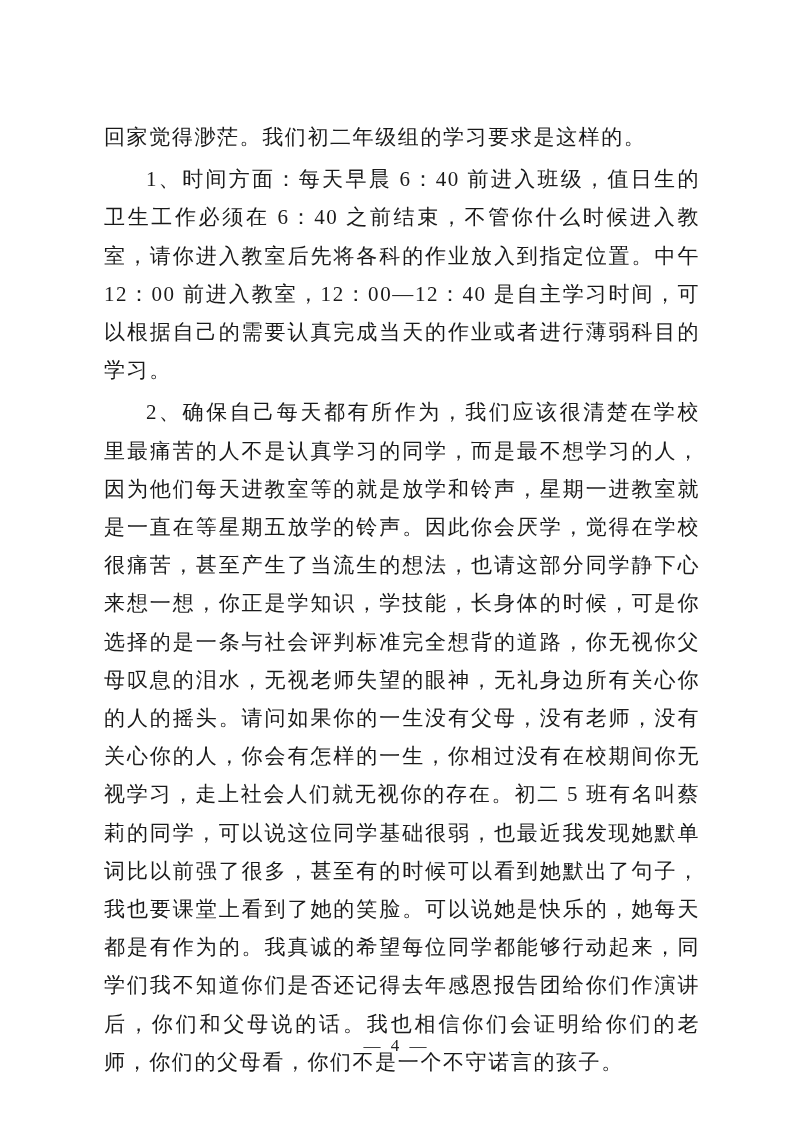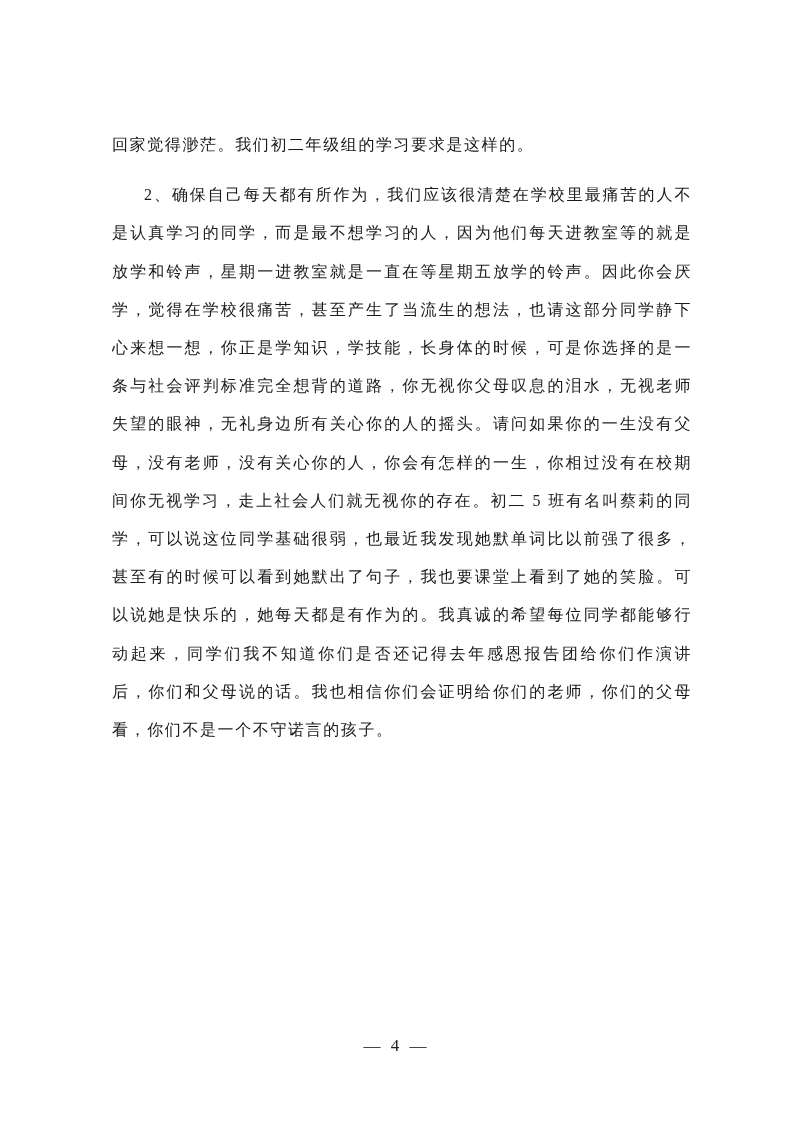--- a/index.html
+++ b/index.html
@@ -20,22 +20,22 @@
     inset: 0;
     background: #ffffff;
   }
   .content {
     position: absolute;
     left: 100px;
     top: 114px;
     width: 604px;
   }
   .para {
-    margin: 12px;
-    font-size: 16px;
+    margin: 4px;
+    font-size: 21px;
     line-height: 38.2px;
     letter-spacing: 1.6px;
     text-align: justify;
     text-justify: inter-ideograph;
     word-break: break-all;
   }
   .para.indent {
     text-indent: 2em;
   }
   .footer {
@@ -48,16 +48,17 @@
     letter-spacing: 3px;
     color: #222222;
   }
 </style>
 </head>
 <body>
 
 <div class="page">
   <div class="content">
     <p class="para">回家觉得渺茫。我们初二年级组的学习要求是这样的。</p>
+    <p class="para indent">1、时间方面：每天早晨 6：40 前进入班级，值日生的卫生工作必须在 6：40 之前结束，不管你什么时候进入教室，请你进入教室后先将各科的作业放入到指定位置。中午 12：00 前进入教室，12：00—12：40 是自主学习时间，可以根据自己的需要认真完成当天的作业或者进行薄弱科目的学习。</p>
     <p class="para indent">2、确保自己每天都有所作为，我们应该很清楚在学校里最痛苦的人不是认真学习的同学，而是最不想学习的人，因为他们每天进教室等的就是放学和铃声，星期一进教室就是一直在等星期五放学的铃声。因此你会厌学，觉得在学校很痛苦，甚至产生了当流生的想法，也请这部分同学静下心来想一想，你正是学知识，学技能，长身体的时候，可是你选择的是一条与社会评判标准完全想背的道路，你无视你父母叹息的泪水，无视老师失望的眼神，无礼身边所有关心你的人的摇头。请问如果你的一生没有父母，没有老师，没有关心你的人，你会有怎样的一生，你相过没有在校期间你无视学习，走上社会人们就无视你的存在。初二 5 班有名叫蔡莉的同学，可以说这位同学基础很弱，也最近我发现她默单词比以前强了很多，甚至有的时候可以看到她默出了句子，我也要课堂上看到了她的笑脸。可以说她是快乐的，她每天都是有作为的。我真诚的希望每位同学都能够行动起来，同学们我不知道你们是否还记得去年感恩报告团给你们作演讲后，你们和父母说的话。我也相信你们会证明给你们的老师，你们的父母看，你们不是一个不守诺言的孩子。</p>
   </div>
   <div class="footer">— 4 —</div>
 </div>
 
 </body></html>

